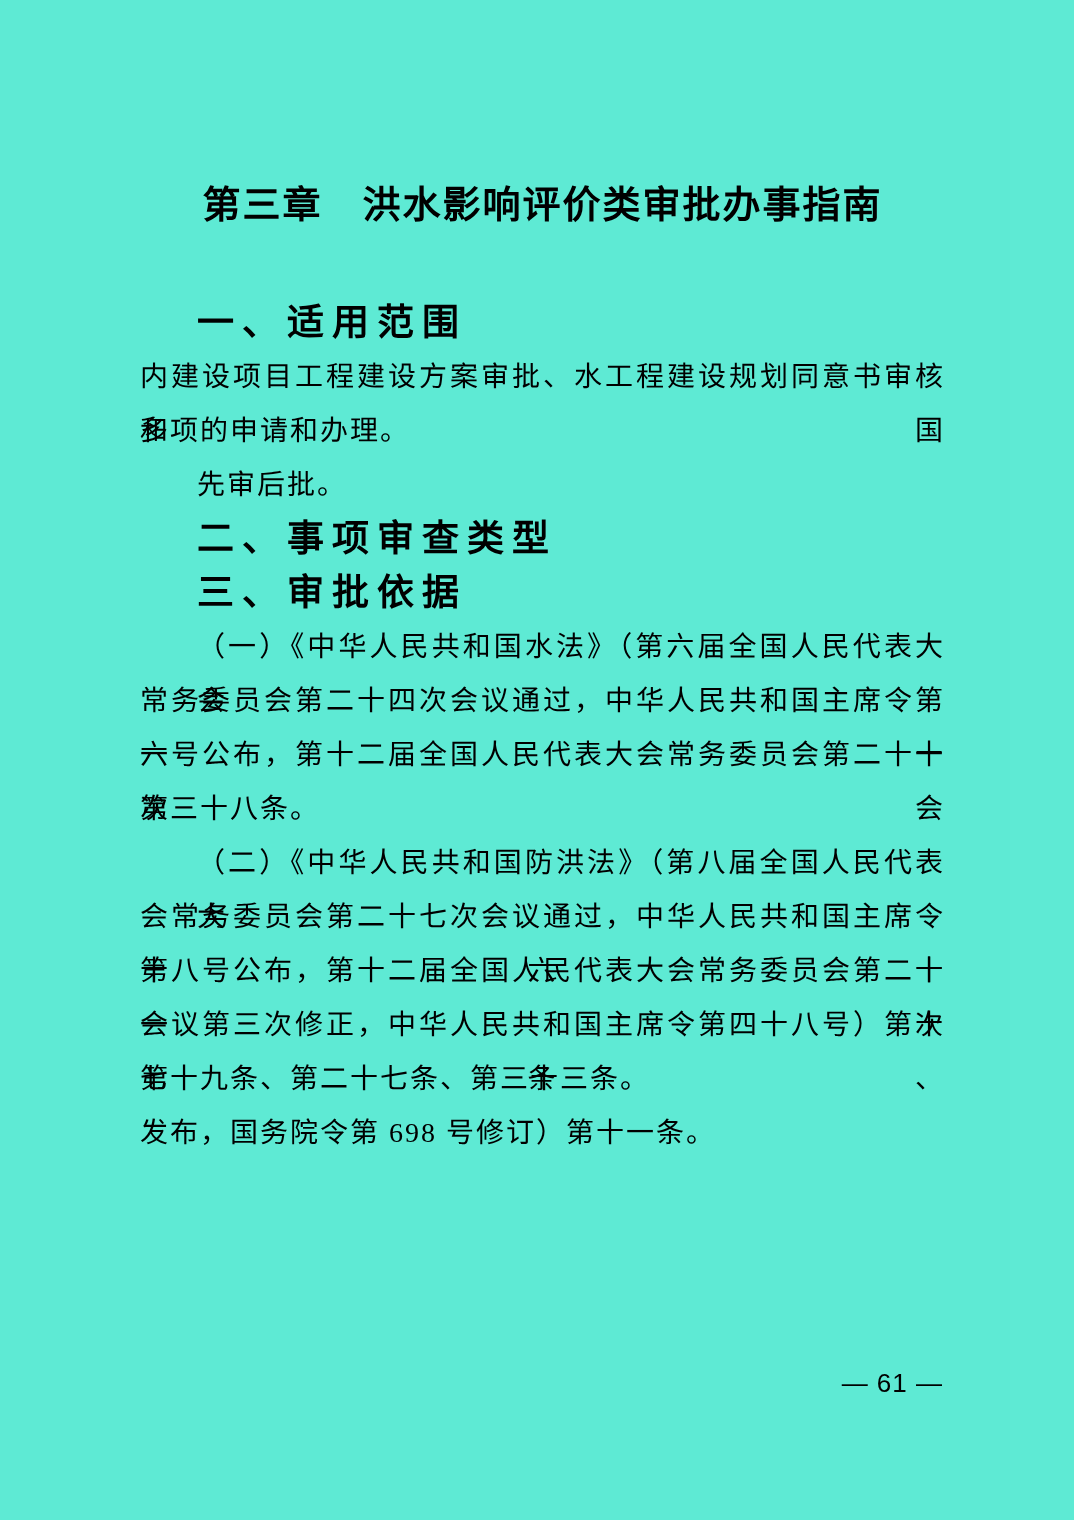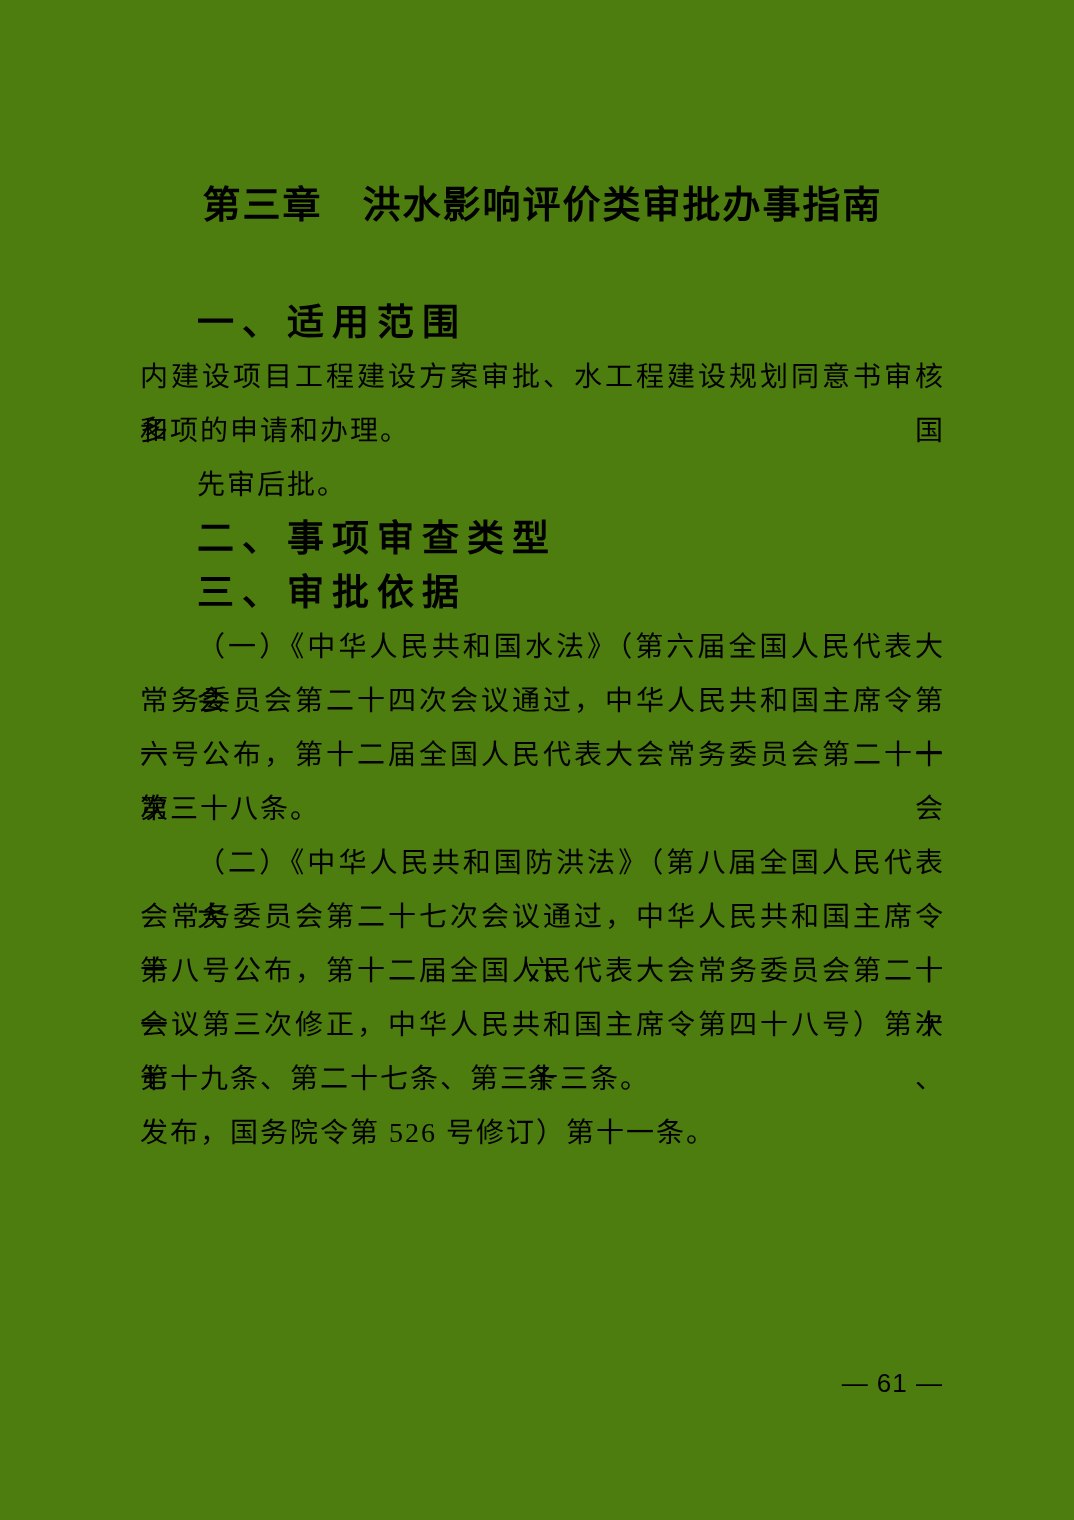--- a/index.html
+++ b/index.html
@@ -4,21 +4,21 @@
 <style>
   html, body {
     margin: 0;
     padding: 0;
     background: #ffffff;
   }
   .page {
     position: relative;
     width: 1074px;
     height: 1520px;
-    background: #4d7c0f;
+    background: #5eead4;
     color: #000000;
     overflow: hidden;
     font-family: "Liberation Serif", "DejaVu Serif", serif;
   }
   .content {
     position: absolute;
     left: 140px;
     top: 0;
     width: 805px;
   }
@@ -95,19 +95,19 @@
       <div class="row body-line full">常务委员会第二十四次会议通过，中华人民共和国主席令第六十</div>
       <div class="row body-line full">一号公布，第十二届全国人民代表大会常务委员会第二十一次会</div>
       <div class="row body-line">第三十八条。</div>
 
       <div class="row body-line indent full">（二）《中华人民共和国防洪法》（第八届全国人民代表大</div>
       <div class="row body-line full">会常务委员会第二十七次会议通过，中华人民共和国主席令第六十</div>
       <div class="row body-line full">十八号公布，第十二届全国人民代表大会常务委员会第二十一次</div>
       <div class="row body-line full">会议第三次修正，中华人民共和国主席令第四十八号）第十七条、</div>
       <div class="row body-line">第十九条、第二十七条、第三十三条。</div>
 
-      <div class="row body-line">发布，国务院令第 526 号修订）第十一条。</div>
+      <div class="row body-line">发布，国务院令第 698 号修订）第十一条。</div>
 
     </div>
   </div>
 
   <div class="page-footer">— 61 —</div>
 </div>
 
 </body></html>

